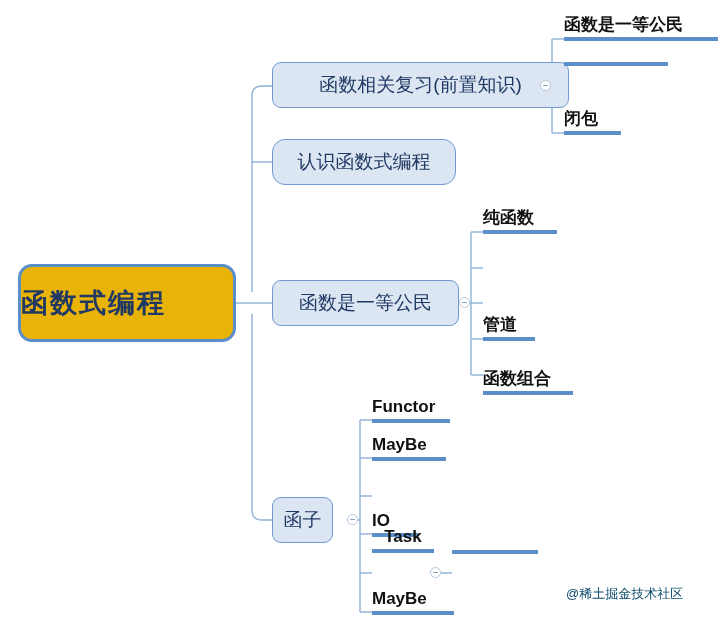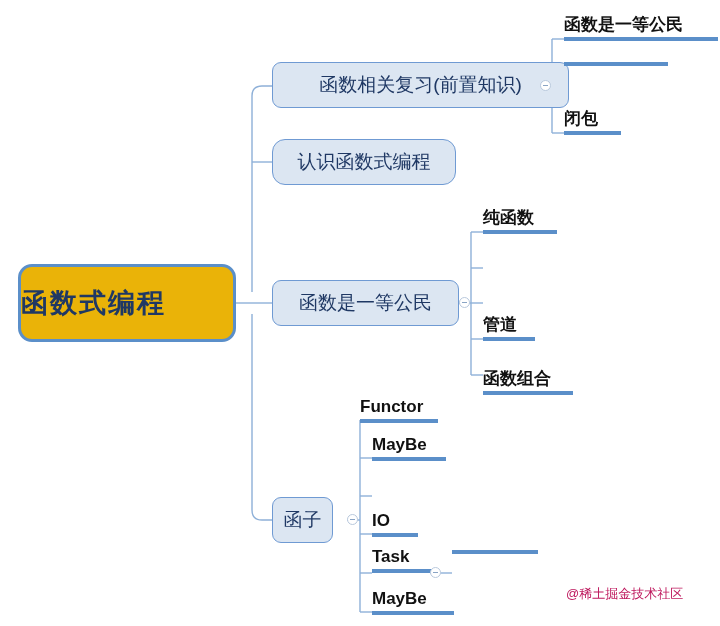--- a/index.html
+++ b/index.html
@@ -102,21 +102,21 @@
     top: 4px;
     width: 5px;
     height: 1px;
     background: #8aa4c4;
   }
 
   
   .watermark {
     position: absolute;
     font-size: 13px;
-    color: #be185d;
+    color: #0c4a6e;
     white-space: nowrap;
   }
 </style>
 </head>
 <body>
 
 <div id="mindmap">
 
   <svg id="edges" viewBox="0 0 720 626">
 
@@ -208,33 +208,33 @@
   <div class="leaf-node" style="left:483px; top:350px;margin-top:18px;">
     <span class="leaf-label">函数组合</span>
     <span class="leaf-bar" style="width:90px;"></span>
   </div>
 
   <div class="branch-node" style="left:272px; top:497px; width:61px; height:46px;">
     <span class="branch-label">函子</span>
   </div>
   <div class="collapse-toggle" style="left:347px; top:514px;"></div>
 
-  <div class="leaf-node" style="left:360px; top:396px;">
+  <div class="leaf-node" style="left:372px; top:396px;">
     <span class="leaf-label">Functor</span>
     <span class="leaf-bar" style="width:78px;"></span>
   </div>
   <div class="leaf-node" style="left:372px; top:434px;">
     <span class="leaf-label">MayBe</span>
     <span class="leaf-bar" style="width:74px;"></span>
   </div>
   <div class="leaf-node" style="left:372px; top:510px;">
     <span class="leaf-label">IO</span>
     <span class="leaf-bar" style="width:46px;"></span>
   </div>
-  <div class="leaf-node" style="left:372px; top:546px;">
+  <div class="leaf-node" style="left:372px; top:526px;text-align:center;">
     <span class="leaf-label">Task</span>
     <span class="leaf-bar" style="width:62px;"></span>
   </div>
   <div class="collapse-toggle" style="left:430px; top:567px;"></div>
   <div class="leaf-node" style="left:452px; top:549px;">
     <span class="leaf-bar" style="width:86px;"></span>
   </div>
   <div class="leaf-node" style="left:372px; top:588px;">
     <span class="leaf-label">MayBe</span>
     <span class="leaf-bar" style="width:82px;"></span>

